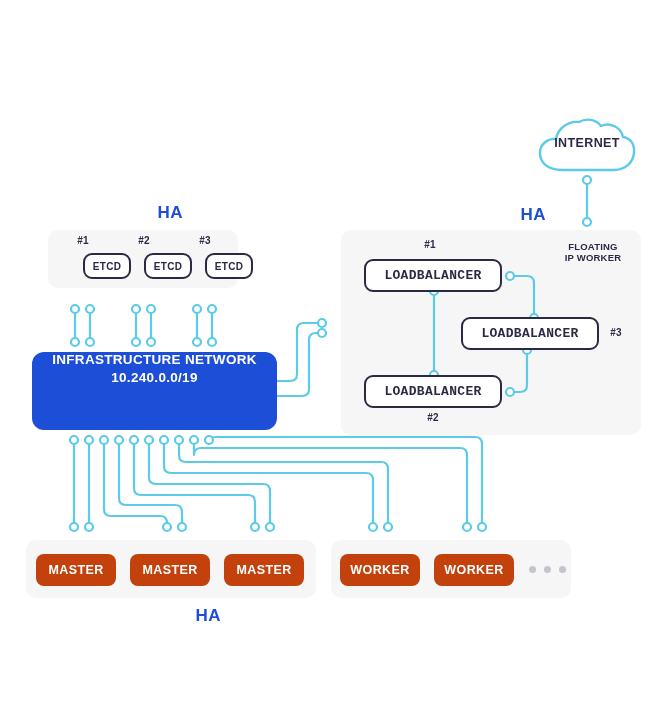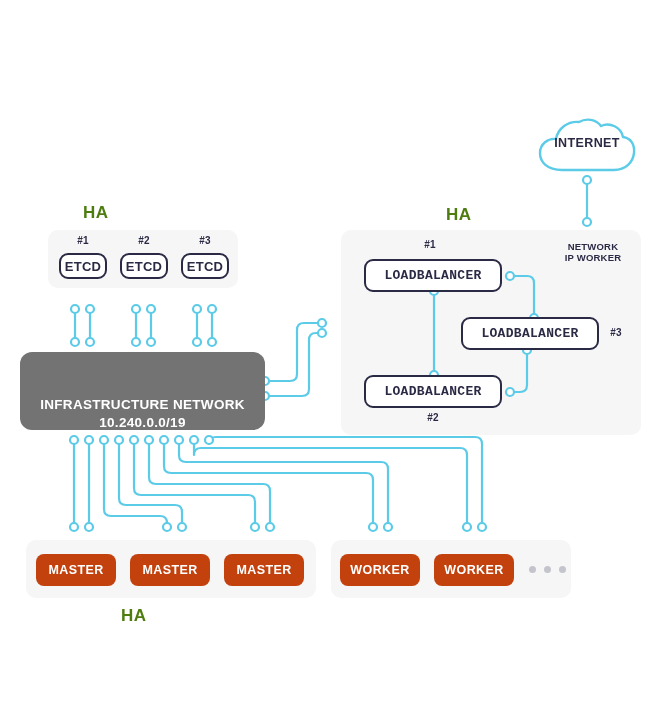--- a/index.html
+++ b/index.html
@@ -32,26 +32,26 @@
   
   .group-panel {
     position: absolute;
     background: #f6f6f7;
     border-radius: 10px;
     z-index: 0;
   }
   
   .ha-label {
     position: absolute;
-    color: #4d7c0f;
+    color: #1d4ed8;
     font-size: 17px;
     font-weight: bold;
     letter-spacing: 0.5px;
     z-index: 3;
-    text-align: left;
+    text-align: right;
   }
   
   .idx-label {
     position: absolute;
     color: #2b2a45;
     font-size: 10px;
     font-weight: bold;
     z-index: 3;
     text-align: center;
     letter-spacing: 0.2px;
@@ -75,49 +75,50 @@
     background: #ffffff;
     color: #2b2a45;
     font-size: 12px;
     font-weight: bold;
     letter-spacing: 0.3px;
     display: flex;
     align-items: center;
     justify-content: center;
     z-index: 3;
   }
-  .node-outline.etcd { font-size: 13px; }
+  .node-outline.etcd { font-size: 10px; margin-left: 24px; }
   .node-outline.lb  { font-size: 13px; font-family: Liberation Mono, monospace; }
   
   .node-solid {
     position: absolute;
     box-sizing: border-box;
     background: #c2410c;
     border-radius: 8px;
     color: #ffffff;
     font-size: 12.5px;
     font-weight: bold;
     letter-spacing: 0.4px;
     display: flex;
     align-items: center;
     justify-content: center;
     z-index: 3;
   }
   
   #infra-network {
     position: absolute;
     box-sizing: border-box;
-    background: #737373;
+    background: #1d4ed8;
     border-radius: 12px;
     color: #ffffff;
     display: flex;
     flex-direction: column;
     align-items: center;
-    justify-content: flex-end;
-    z-index: 3;
+    justify-content: flex-start;
+    z-index: 3;
+    margin-left: 12px;
   }
   #infra-network .line1 {
     font-size: 13.5px;
     font-weight: bold;
     letter-spacing: 0.3px;
   }
   #infra-network .line2 {
     font-size: 13.5px;
     font-weight: bold;
     margin-top: 3px;
@@ -278,21 +279,21 @@
   <div id="infra-network" style="left:20px; top:352px; width:245px; height:78px;">
     <div class="line1">INFRASTRUCTURE NETWORK</div>
     <div class="line2">10.240.0.0/19</div>
   </div>
 
   <div class="ha-label" style="left:446px; top:205px; width:100px;">HA</div>
 
   <div class="group-panel" style="left:341px; top:230px; width:300px; height:205px;"></div>
 
   <div class="floating-ip-label" style="left:549px; top:241px; width:88px;">
-    <div>NETWORK</div>
+    <div>FLOATING</div>
     <div>IP WORKER</div>
   </div>
 
   <div class="idx-label" style="left:410px; top:239px; width:40px;">#1</div>
   <div class="node-outline lb" style="left:364px; top:259px; width:138px; height:33px;">LOADBALANCER</div>
 
   <div class="node-outline lb" style="left:461px; top:317px; width:138px; height:33px;">LOADBALANCER</div>
   <div class="idx-label" style="left:604px; top:327px; width:24px;">#3</div>
 
   <div class="node-outline lb" style="left:364px; top:375px; width:138px; height:33px;">LOADBALANCER</div>

